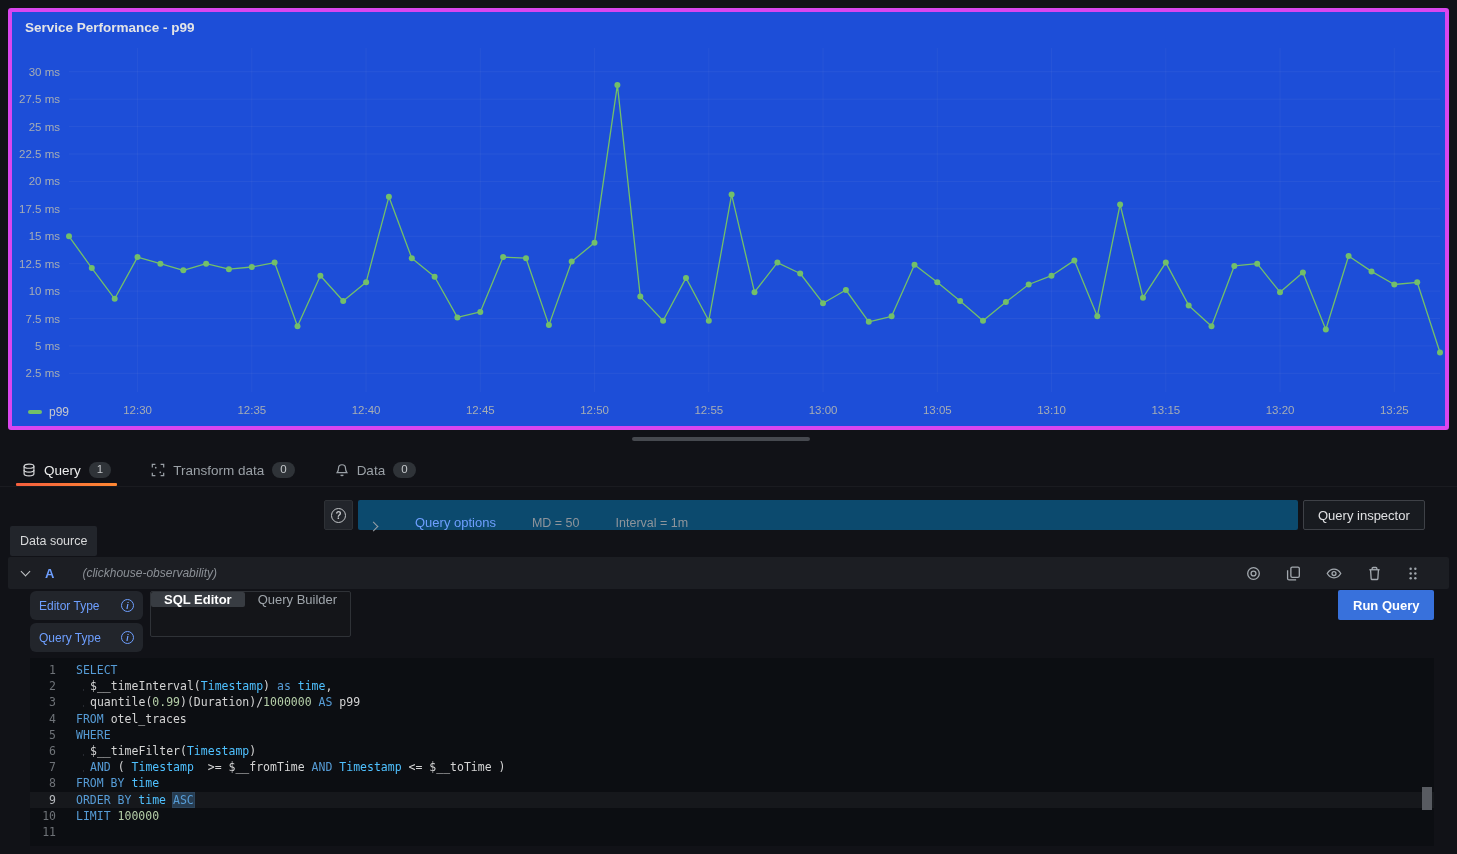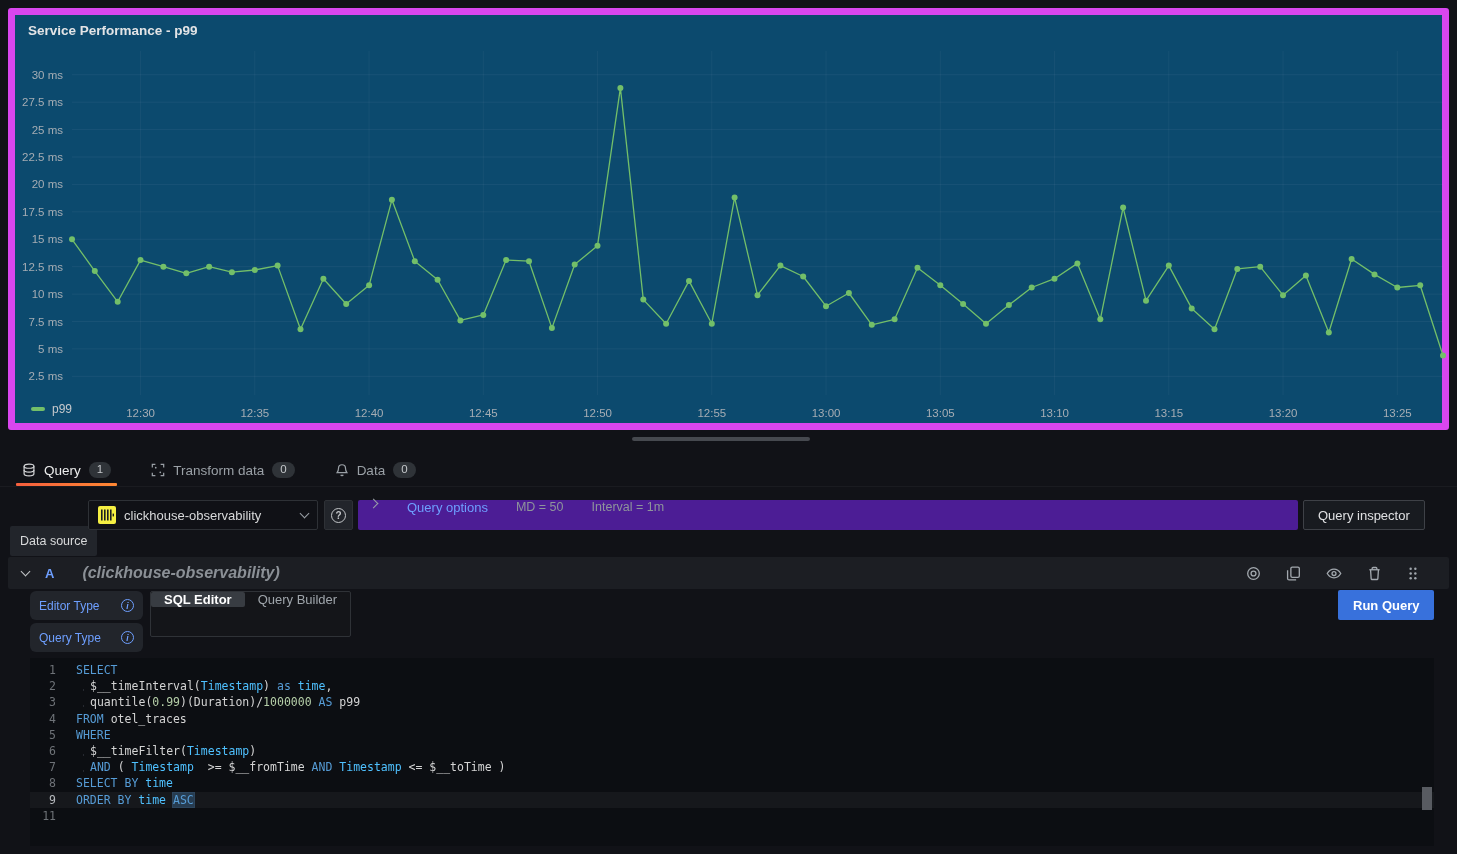--- a/index.html
+++ b/index.html
@@ -2,21 +2,21 @@
 <html><head>
 <meta charset="utf-8">
 <style>
   * { margin:0; padding:0; box-sizing:border-box; }
   html,body { background:#111217; width:1457px; height:854px; overflow:hidden;
     font-family:"Liberation Sans", sans-serif; color:#d8d9da; }
   #root { position:relative; width:1457px; height:854px; }
 
   
   .panel { position:absolute; left:8px; top:8px; width:1441px; height:422px;
-    background:#0c4a6e; border:7px solid #d946ef; border-radius:3px; }
+    background:#1d4ed8; border:4px solid #d946ef; border-radius:3px; }
   .panel-title { padding:8px 0 0 13px; font-size:13.5px; font-weight:600; color:#e3e4e6; }
   .chart-wrap { position:absolute; left:0; top:32px; width:1438px; height:372px; }
   .chart-wrap svg { display:block; }
   .legend { position:absolute; left:16px; bottom:7px; display:flex; align-items:center; gap:7px; }
   .legend-swatch { width:14px; height:4px; border-radius:2px; background:#73BF69; }
   .legend-label { font-size:12px; color:#c7c9cc; }
 
   .axis-text { fill:#a6adb4; font-family:"Liberation Sans",sans-serif; font-size:11.5px; }
 
   
@@ -48,33 +48,33 @@
   .chev { width:7px; height:7px; border-right:1.5px solid #9aa0a6; border-bottom:1.5px solid #9aa0a6; }
   .chev.down { transform:rotate(45deg); margin-top:-3px; }
   .chev.right { transform:rotate(-45deg); margin-right:2px; }
   .help-btn { position:absolute; left:324px; top:500px; width:29px; height:30px;
     background:#22252b; border:1px solid #2e3136; border-radius:2px;
     display:flex; align-items:center; justify-content:center; cursor:pointer; }
   .q-circle { width:15px; height:15px; border:1.4px solid #c3c6c9; border-radius:50%;
     display:flex; align-items:center; justify-content:center;
     font-size:10px; color:#c3c6c9; font-weight:700; }
   .opts-strip { position:absolute; left:358px; top:500px; width:940px; height:30px;
-    background:#4c1d95; border-radius:2px; display:flex; align-items:flex-start;
-    padding:0 12px; gap:28px; }
+    background:#0c4a6e; border-radius:2px; display:flex; align-items:flex-end;
+    padding:0 12px; gap:36px; }
   .opts-link { color:#6e9fff; font-size:13px; font-weight:500; cursor:pointer; }
   .opts-meta { color:#8e949b; font-size:12.5px; }
   .inspector-btn { position:absolute; left:1303px; top:500px; height:30px; padding:0 14px;
     background:#181b20; border:1px solid #3e4147; border-radius:2px;
     font-size:13px; color:#dfe0e2; display:flex; align-items:center; cursor:pointer; }
 
   
   .qrow-header { position:absolute; left:8px; top:557px; width:1441px; height:32px;
     background:#1c1e23; border-radius:2px; display:flex; align-items:center; padding:0 14px; }
   .qrow-header .refid { color:#6e9fff; font-size:13px; font-weight:600; margin-left:16px; }
-  .qrow-header .ds-hint { color:#8b9096; font-size:16px; font-style:italic; margin-left:28px;font-weight:bold; }
+  .qrow-header .ds-hint { color:#8b9096; font-size:12px; font-style:italic; margin-left:28px; }
   .qrow-icons { margin-left:auto; display:flex; align-items:center; gap:25px;
     color:#a2a8ae; margin-right:16px; }
   .qrow-icons svg { display:block; cursor:pointer; }
 
   
   .field-chip { position:absolute; left:30px; width:113px; height:29px;
     background:#22252b; border-radius:6px; display:flex; align-items:center;
     justify-content:space-between; padding:0 9px; }
   .field-chip .f-label { color:#6e9fff; font-size:12px; font-weight:500; }
   .i-circle { width:13px; height:13px; border:1.3px solid #6e9fff; border-radius:50%;
@@ -272,34 +272,20 @@
           <path d="M8 2a4 4 0 0 0-4 4c0 3-1.2 4.4-1.6 5h11.2C13.2 10.4 12 9 12 6a4 4 0 0 0-4-4z"></path>
           <path d="M6.6 13.5a1.5 1.5 0 0 0 2.8 0"></path>
         </svg>
       </span>
       <span>Data</span>
       <span class="badge">0</span>
     </div>
   </div>
 
   <div class="ds-chip">Data source</div>
-  <div class="ds-picker">
-    <span style="display:flex">
-      <svg width="18" height="18" viewBox="0 0 18 18">
-        <rect width="18" height="18" rx="2" fill="#f5ef42"></rect>
-        <rect x="3" y="3.5" width="1.6" height="11" fill="#1c1e22"></rect>
-        <rect x="6" y="3.5" width="1.6" height="11" fill="#1c1e22"></rect>
-        <rect x="9" y="3.5" width="1.6" height="11" fill="#1c1e22"></rect>
-        <rect x="12" y="3.5" width="1.6" height="11" fill="#1c1e22"></rect>
-        <rect x="14.6" y="7.6" width="1.4" height="2.8" fill="#1c1e22"></rect>
-      </svg>
-    </span>
-    <span class="ds-name">clickhouse-observability</span>
-    <span class="chev down"></span>
-  </div>
   <div class="help-btn">
     <span class="q-circle">?</span>
   </div>
   <div class="opts-strip">
     <span class="chev right" style="border-color:#9aa0a6"></span>
     <span class="opts-link">Query options</span>
     <span class="opts-meta">MD = 50</span>
     <span class="opts-meta">Interval = 1m</span>
   </div>
   <div class="inspector-btn">Query inspector</div>
@@ -354,18 +340,19 @@
 
   <div class="code-editor" id="code-editor">
     <div class="ed-scrollthumb"></div>
   <div class="code-line"><span class="ln">1</span><span class="lc"><span class="tok-k">SELECT</span></span></div>
       <div class="code-line"><span class="ln">2</span><span class="lc"><span class="ind"></span><span class="tok-p">$__timeInterval(</span><span class="tok-i">Timestamp</span><span class="tok-p">) </span><span class="tok-k">as</span><span class="tok-p"> </span><span class="tok-i">time</span><span class="tok-p">,</span></span></div>
       <div class="code-line"><span class="ln">3</span><span class="lc"><span class="ind"></span><span class="tok-p">quantile(</span><span class="tok-n">0.99</span><span class="tok-p">)(Duration)/</span><span class="tok-n">1000000</span><span class="tok-p"> </span><span class="tok-k">AS</span><span class="tok-p"> p99</span></span></div>
       <div class="code-line"><span class="ln">4</span><span class="lc"><span class="tok-k">FROM</span><span class="tok-p"> otel_traces</span></span></div>
       <div class="code-line"><span class="ln">5</span><span class="lc"><span class="tok-k">WHERE</span></span></div>
       <div class="code-line"><span class="ln">6</span><span class="lc"><span class="ind"></span><span class="tok-p">$__timeFilter(</span><span class="tok-i">Timestamp</span><span class="tok-p">)</span></span></div>
       <div class="code-line"><span class="ln">7</span><span class="lc"><span class="ind"></span><span class="tok-k">AND</span><span class="tok-p"> ( </span><span class="tok-i">Timestamp</span><span class="tok-p">  &gt;= $__fromTime </span><span class="tok-k">AND</span><span class="tok-p"> </span><span class="tok-i">Timestamp</span><span class="tok-p"> &lt;= $__toTime )</span></span></div>
-      <div class="code-line"><span class="ln">8</span><span class="lc"><span class="tok-k">SELECT BY</span><span class="tok-p"> </span><span class="tok-i">time</span></span></div>
+      <div class="code-line"><span class="ln">8</span><span class="lc"><span class="tok-k">FROM BY</span><span class="tok-p"> </span><span class="tok-i">time</span></span></div>
       <div class="code-line active"><span class="ln">9</span><span class="lc"><span class="tok-k">ORDER BY</span><span class="tok-p"> </span><span class="tok-i">time</span><span class="tok-p"> </span><span class="tok-k tok-sel">ASC</span></span></div>
+      <div class="code-line"><span class="ln">10</span><span class="lc"><span class="tok-k">LIMIT</span><span class="tok-p"> </span><span class="tok-n">100000</span></span></div>
       <div class="code-line"><span class="ln">11</span><span class="lc"></span></div>
     </div>
 
 </div>
 
 </body></html>

